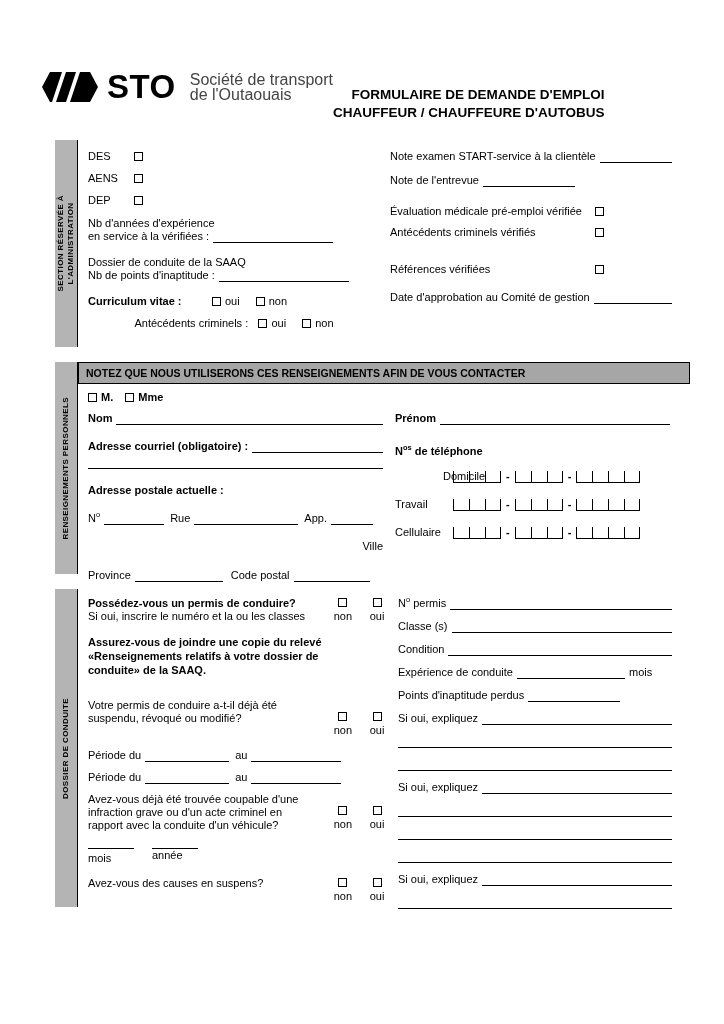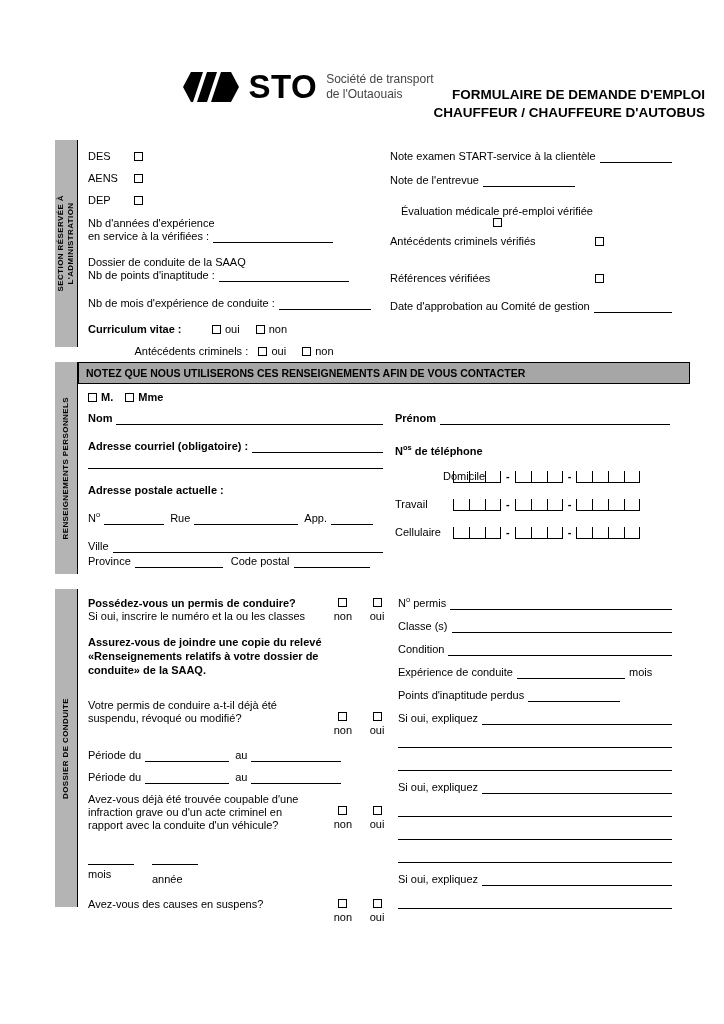--- a/index.html
+++ b/index.html
@@ -2,24 +2,24 @@
 <html lang="fr"><head>
 <meta charset="utf-8">
 <style>
   *{margin:0;padding:0;box-sizing:border-box;}
   html,body{width:724px;height:1024px;}
   body{overflow:hidden;background:#fff;color:#000;position:relative;
        font-family:"Liberation Sans","DejaVu Sans",sans-serif;font-size:11px;line-height:13px;}
   .b{font-weight:bold;}
   sup{font-size:7.5px;line-height:0;vertical-align:super;}
   
-  .header{position:absolute;top:70px;left:42px;right:19px;display:flex;justify-content:flex-end;align-items:flex-start;}
+  .header{position:absolute;top:70px;left:42px;right:19px;display:flex;justify-content:flex-start;align-items:flex-start;}
   .brand{display:flex;align-items:center;gap:9px;}
   .logo-text{font-size:33px;font-weight:bold;letter-spacing:.5px;line-height:33px;}
-  .org{font-size:12px;line-height:15px;color:#444;}
+  .org{font-size:16px;line-height:15px;color:#444;margin-left:5px;}
   .form-title{text-align:right;font-weight:bold;font-size:13.5px;line-height:18px;padding-top:16px;}
   
   .section{position:absolute;left:55px;width:635px;display:flex;}
   .sidebar{width:23px;background:#b4b4b4;border-right:1px solid #000;display:flex;align-items:center;justify-content:center;flex:none;}
   .vtext{writing-mode:vertical-rl;transform:rotate(180deg);white-space:pre-line;font-weight:bold;font-size:8px;line-height:10px;letter-spacing:.4px;text-align:center;}
   
   .cb{display:inline-block;width:9px;height:9px;border:1px solid #000;background:#fff;flex:none;}
   .bl{display:inline-block;border-bottom:1px solid #000;height:13px;flex:none;}
   .grow{flex:1;}
   .frow{display:flex;align-items:flex-end;}
@@ -87,24 +87,20 @@
       </div>
 
       <div style="margin-top:13px;">
         <div>Dossier de conduite de la SAAQ</div>
         <div class="frow">
           <span>Nb de points d'inaptitude :</span>
           <span class="bl" style="width:130px;margin-left:4px;"></span>
         </div>
       </div>
 
-      <div class="frow" style="margin-top:15px;">
-        <span>Nb de mois d'expérience de conduite :</span>
-        <span class="bl" style="width:92px;margin-left:4px;"></span>
-      </div>
 
       <div class="crow" style="margin-top:13px;">
         <span style="width:124px;font-weight:bold;">Curriculum vitae :</span>
         <span class="cb"></span>
         <span style="margin:0 16px 0 4px;">oui</span>
         <span class="cb"></span>
         <span style="margin-left:4px;">non</span>
       </div>
 
       <div class="crow" style="margin-top:9px;justify-content:center;">
@@ -119,21 +115,21 @@
     <div class="grow" style="padding-left:10px;">
       <div class="frow" style="margin-bottom:11px;">
         <span>Note examen START-service à la clientèle</span>
         <span class="bl grow" style="margin-left:4px;"></span>
       </div>
       <div class="frow" style="margin-bottom:18px;">
         <span>Note de l'entrevue</span>
         <span class="bl" style="width:92px;margin-left:4px;"></span>
       </div>
 
-      <div class="crow" style="width:214px;justify-content:space-between;margin-bottom:8px;flex-direction:column;">
+      <div class="crow" style="width:214px;justify-content:space-between;margin-bottom:8px;">
         <span>Évaluation médicale pré-emploi vérifiée</span>
         <span class="cb"></span>
       </div>
       <div class="crow" style="width:214px;justify-content:space-between;margin-bottom:24px;">
         <span>Antécédents criminels vérifiés</span>
         <span class="cb"></span>
       </div>
       <div class="crow" style="width:214px;justify-content:space-between;">
         <span>Références vérifiées</span>
         <span class="cb"></span>
@@ -173,21 +169,21 @@
         <div class="fullline" style="margin-bottom:15px;"></div>
         <div class="b" style="margin-bottom:15px;">Adresse postale actuelle :</div>
         <div class="frow" style="margin-bottom:15px;">
           <span><span>N</span><sup>o</sup></span>
           <span class="bl" style="width:60px;margin:0 6px 0 4px;"></span>
           <span>Rue</span>
           <span class="bl" style="width:104px;margin:0 6px 0 4px;"></span>
           <span>App.</span>
           <span class="bl" style="width:42px;margin-left:4px;"></span>
         </div>
-        <div class="frow" style="margin-bottom:2px;">
+        <div class="frow" style="margin-bottom:15px;flex-direction:column;">
           <span>Ville</span>
           <span class="bl grow" style="margin-left:4px;"></span>
         </div>
         <div class="frow">
           <span>Province</span>
           <span class="bl" style="width:88px;margin:0 8px 0 4px;"></span>
           <span>Code postal</span>
           <span class="bl" style="width:76px;margin-left:4px;"></span>
         </div>
       </div>
@@ -319,40 +315,40 @@
         <span>au</span>
         <span class="bl" style="width:90px;margin-left:4px;"></span>
       </div>
       <div class="frow" style="margin-bottom:9px;">
         <span>Période du</span>
         <span class="bl" style="width:84px;margin:0 6px 0 4px;"></span>
         <span>au</span>
         <span class="bl" style="width:90px;margin-left:4px;"></span>
       </div>
 
-      <div class="qrow" style="margin-bottom:20px;gap:15px;">
+      <div class="qrow" style="margin-bottom:4px;gap:15px;">
         <div class="qtext">Avez-vous déjà été trouvée coupable d'une infraction grave ou d'un acte criminel en rapport avec la conduite d'un véhicule?</div>
         <div class="qans" style="padding-top:13px;">
           <div class="qopt">
               <span class="cb"></span>
               <span>non</span>
             </div>
           <div class="qopt">
               <span class="cb"></span>
               <span>oui</span>
             </div>
         </div>
       </div>
 
       <div style="display:flex;gap:18px;margin-bottom:12px;">
         <div style="display:flex;flex-direction:column;gap:3px;align-items:flex-start;">
           <span class="bl" style="width:46px;"></span>
           <span>mois</span>
         </div>
-        <div style="display:flex;flex-direction:column;gap:8px;align-items:flex-start;">
+        <div style="display:flex;flex-direction:column;gap:0;align-items:flex-start;">
           <span class="bl" style="width:46px;"></span>
           <span>année</span>
         </div>
       </div>
 
       <div class="qrow">
         <div class="qtext">Avez-vous des causes en suspens?</div>
         <div class="qans">
           <div class="qopt">
               <span class="cb"></span>

